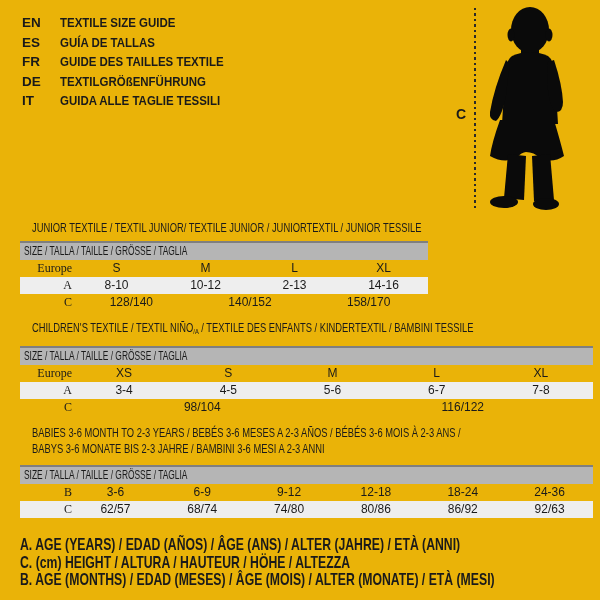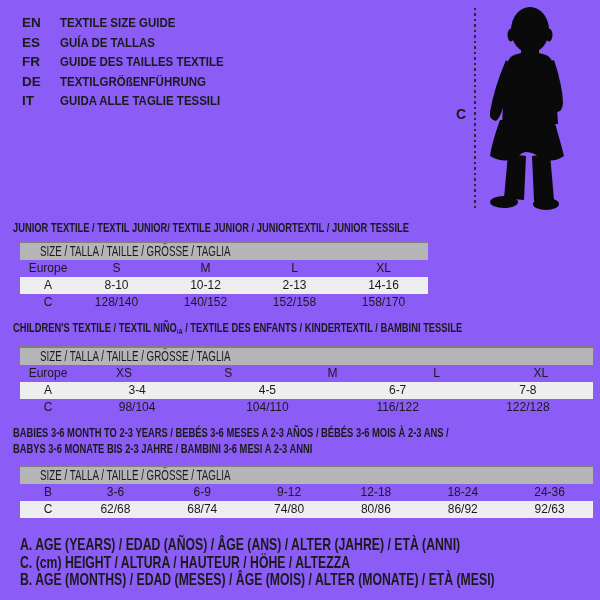--- a/index.html
+++ b/index.html
@@ -1,48 +1,48 @@
 <!DOCTYPE html>
 <html><head>
 <meta charset="utf-8">
 <style>
   html,body{margin:0;padding:0;}
   #app{
-    position:relative;width:600px;height:600px;background:#8b5cf6;
+    position:relative;width:600px;height:600px;background:#eab308;
     font-family:"Liberation Sans", sans-serif;color:var(--text,#1a1a1a);
     overflow:hidden;
   }
   .cond{display:inline-block;transform:scaleX(0.72);transform-origin:0 50%;white-space:nowrap;}
   .cond85{display:inline-block;transform:scaleX(0.85);transform-origin:0 50%;white-space:nowrap;}
 
   
   .lang-block{position:absolute;left:22px;top:13px;}
   .lang-row{display:flex;height:19.6px;line-height:19.6px;font-weight:bold;font-size:13.5px;}
   .lang-code{width:38px;flex:0 0 38px;}
 
   
   .dash-line{position:absolute;left:474px;top:8px;width:2px;height:202px;
     background:repeating-linear-gradient(to bottom, #2a2a2a 0 2.5px, transparent 2.5px 5.5px);}
   .c-label{position:absolute;left:456px;top:106px;font-weight:bold;font-size:14px;}
   .baby-svg{position:absolute;left:482px;top:4px;}
   .baby-svg path,.baby-svg ellipse,.baby-svg rect{fill:var(--silhouette,#0a0a0a);}
 
   
-  .section-title{position:absolute;left:13px;font-weight:bold;font-size:13px;}
+  .section-title{position:absolute;left:32px;font-weight:normal;font-size:13px;}
   .title-line{display:block;height:16px;line-height:16px;transform:scaleX(0.72);transform-origin:0 0;white-space:nowrap;}
   .title-line .sub{font-size:8px;vertical-align:-2px;}
 
   
   .size-table{position:absolute;left:20px;}
   .t-header{height:17px;line-height:17px;background:var(--header-bar,#b5b5b5);
-    border-top:2px solid var(--header-bar-top,#7f7f7f);padding-left:20px;font-size:14px;}
+    border-top:2px solid var(--header-bar-top,#7f7f7f);padding-left:4px;font-size:12px;}
   .t-header .cond{transform:scaleX(0.7);}
   .t-row{display:flex;height:17px;line-height:17px;font-size:12px;}
   .t-row.shaded{background:var(--row-alt,#eeeeee);}
-  .t-label{flex:0 0 48px;width:48px;padding-left:4px;text-align:center;}
+  .t-label{flex:0 0 48px;width:48px;padding-left:4px;text-align:right;font-family:Liberation Serif, serif;}
   .t-cell{flex:1;text-align:center;}
 
   
   .legend{position:absolute;left:20px;top:536px;font-weight:bold;font-size:17px;}
   .legend-line{height:17.5px;line-height:17.5px;}
 </style>
 </head>
 <body>
 
 <div id="app" style="--text: #1a1a1a; --header-bar: #b5b5b5; --header-bar-top: #7f7f7f; --row-alt: #eeeeee; --silhouette: #0a0a0a;">
@@ -106,21 +106,20 @@
           <span class="t-label">A</span>
           <span class="t-cell">8-10</span>
           <span class="t-cell">10-12</span>
           <span class="t-cell">2-13</span>
           <span class="t-cell">14-16</span>
         </div>
         <div class="t-row">
           <span class="t-label">C</span>
           <span class="t-cell">128/140</span>
           <span class="t-cell">140/152</span>
-          <span class="t-cell">152/158</span>
           <span class="t-cell">158/170</span>
         </div>
       </div>
   </div>
 
   <div class="section-title" style="top:320px;">
       <div class="title-line"><span>CHILDREN'S TEXTILE / TEXTIL NIÑO</span><span class="sub">/A</span><span> / TEXTILE DES ENFANTS / KINDERTEXTIL / BAMBINI TESSILE</span></div>
     </div>
   <div class="size-table" style="top:346px;width:573px;">
     <div class="t-header">
@@ -132,29 +131,28 @@
           <span class="t-cell">XS</span>
           <span class="t-cell">S</span>
           <span class="t-cell">M</span>
           <span class="t-cell">L</span>
           <span class="t-cell">XL</span>
         </div>
         <div class="t-row shaded">
           <span class="t-label">A</span>
           <span class="t-cell">3-4</span>
           <span class="t-cell">4-5</span>
+          <span class="t-cell">5-6</span>
           <span class="t-cell">6-7</span>
           <span class="t-cell">7-8</span>
         </div>
         <div class="t-row">
           <span class="t-label">C</span>
           <span class="t-cell">98/104</span>
-          <span class="t-cell">104/110</span>
           <span class="t-cell">116/122</span>
-          <span class="t-cell">122/128</span>
         </div>
       </div>
   </div>
 
   <div class="section-title" style="top:425px;">
       <div class="title-line"><span>BABIES 3-6 MONTH TO 2-3 YEARS / BEBÉS 3-6 MESES A 2-3 AÑOS / BÉBÉS 3-6 MOIS À 2-3 ANS /</span></div>
       <div class="title-line"><span>BABYS 3-6 MONATE BIS 2-3 JAHRE / BAMBINI 3-6 MESI A 2-3 ANNI</span></div>
     </div>
   <div class="size-table" style="top:465px;width:573px;">
     <div class="t-header">
@@ -165,21 +163,21 @@
           <span class="t-label">B</span>
           <span class="t-cell">3-6</span>
           <span class="t-cell">6-9</span>
           <span class="t-cell">9-12</span>
           <span class="t-cell">12-18</span>
           <span class="t-cell">18-24</span>
           <span class="t-cell">24-36</span>
         </div>
         <div class="t-row shaded">
           <span class="t-label">C</span>
-          <span class="t-cell">62/68</span>
+          <span class="t-cell">62/57</span>
           <span class="t-cell">68/74</span>
           <span class="t-cell">74/80</span>
           <span class="t-cell">80/86</span>
           <span class="t-cell">86/92</span>
           <span class="t-cell">92/63</span>
         </div>
       </div>
   </div>
 
   <div class="legend">

